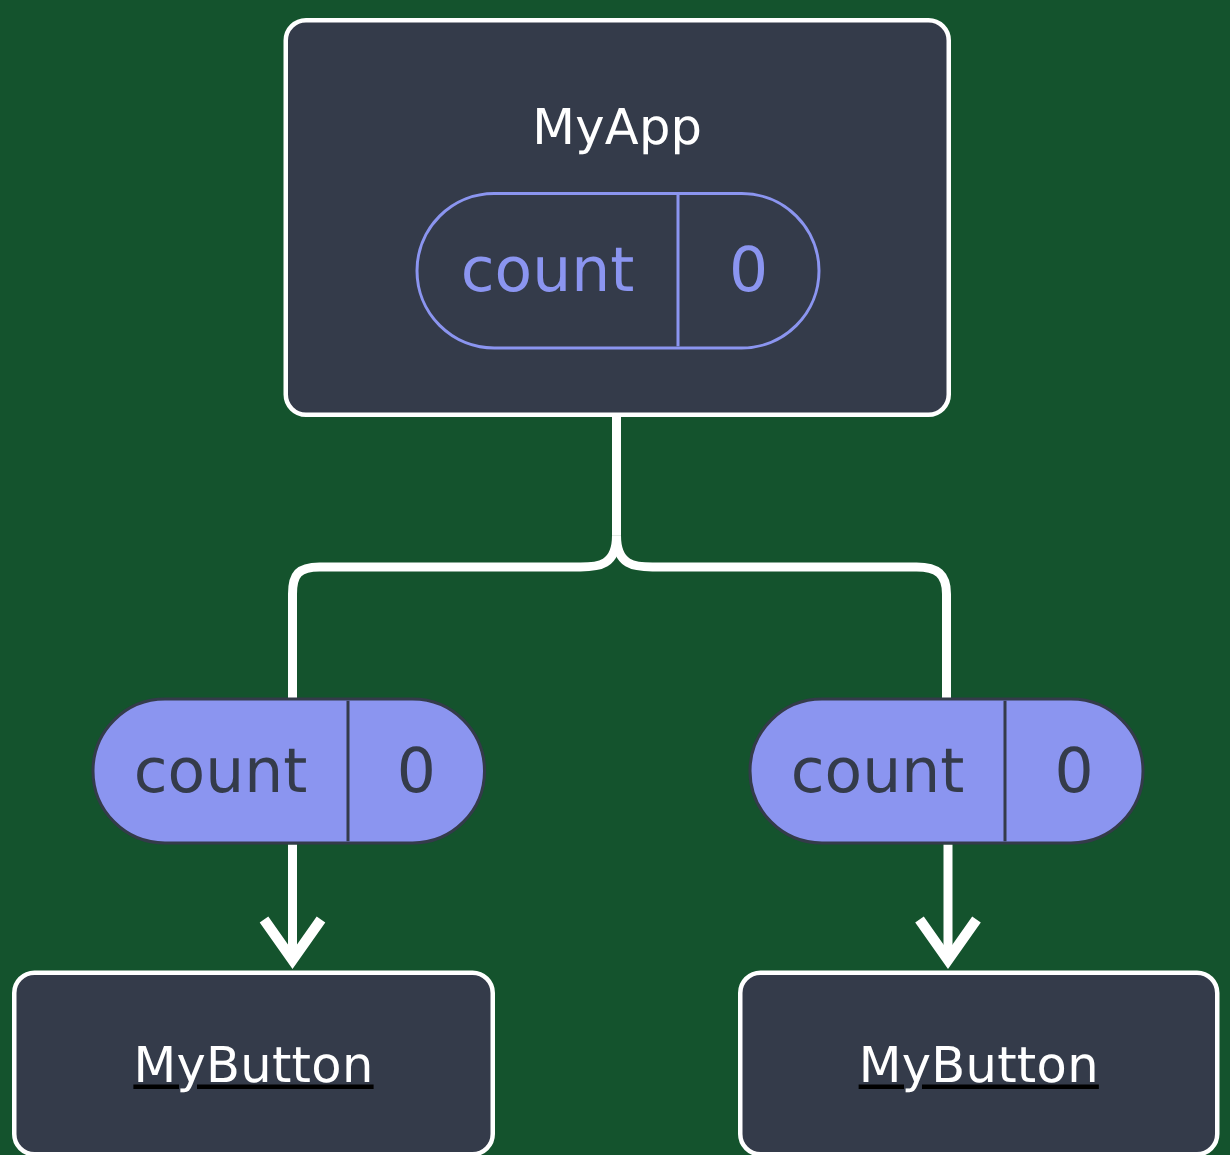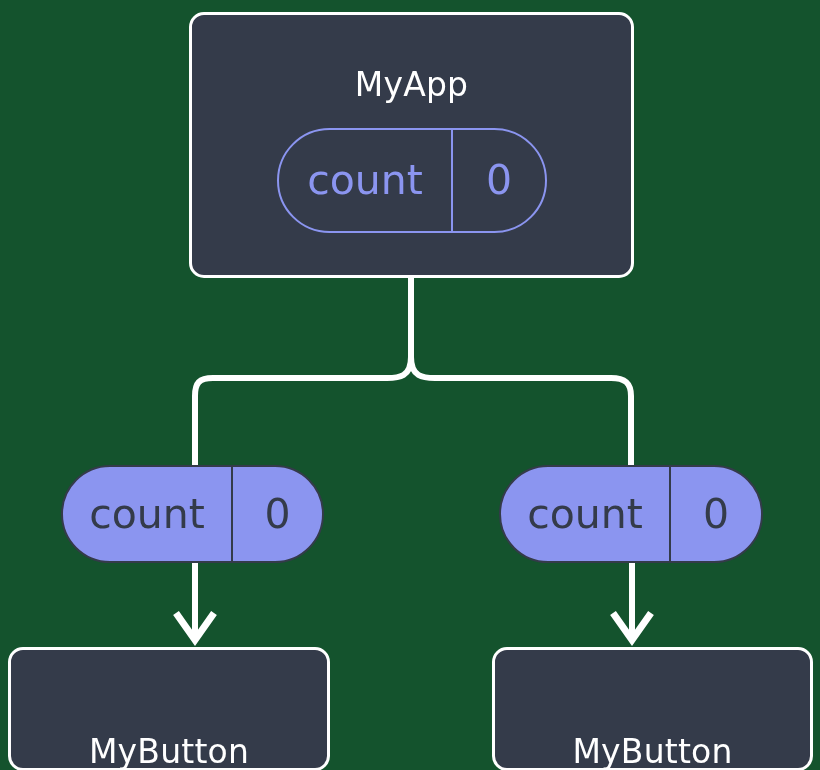--- a/index.html
+++ b/index.html
@@ -53,21 +53,22 @@
     height: 266px;
     justify-content: flex-start;
   }
   #root-box .node-title {
     margin-top: 53px;
   }
 
   
   .leaf-box {
     height: 124px;
-    justify-content: flex-end;
+    justify-content: center;
+    text-decoration: underline;
   }
   #leaf-box-left {
     left: 8px;
     top: 647px;
     width: 322px;
   }
   #leaf-box-right {
     left: 492px;
     top: 647px;
     width: 321px;

